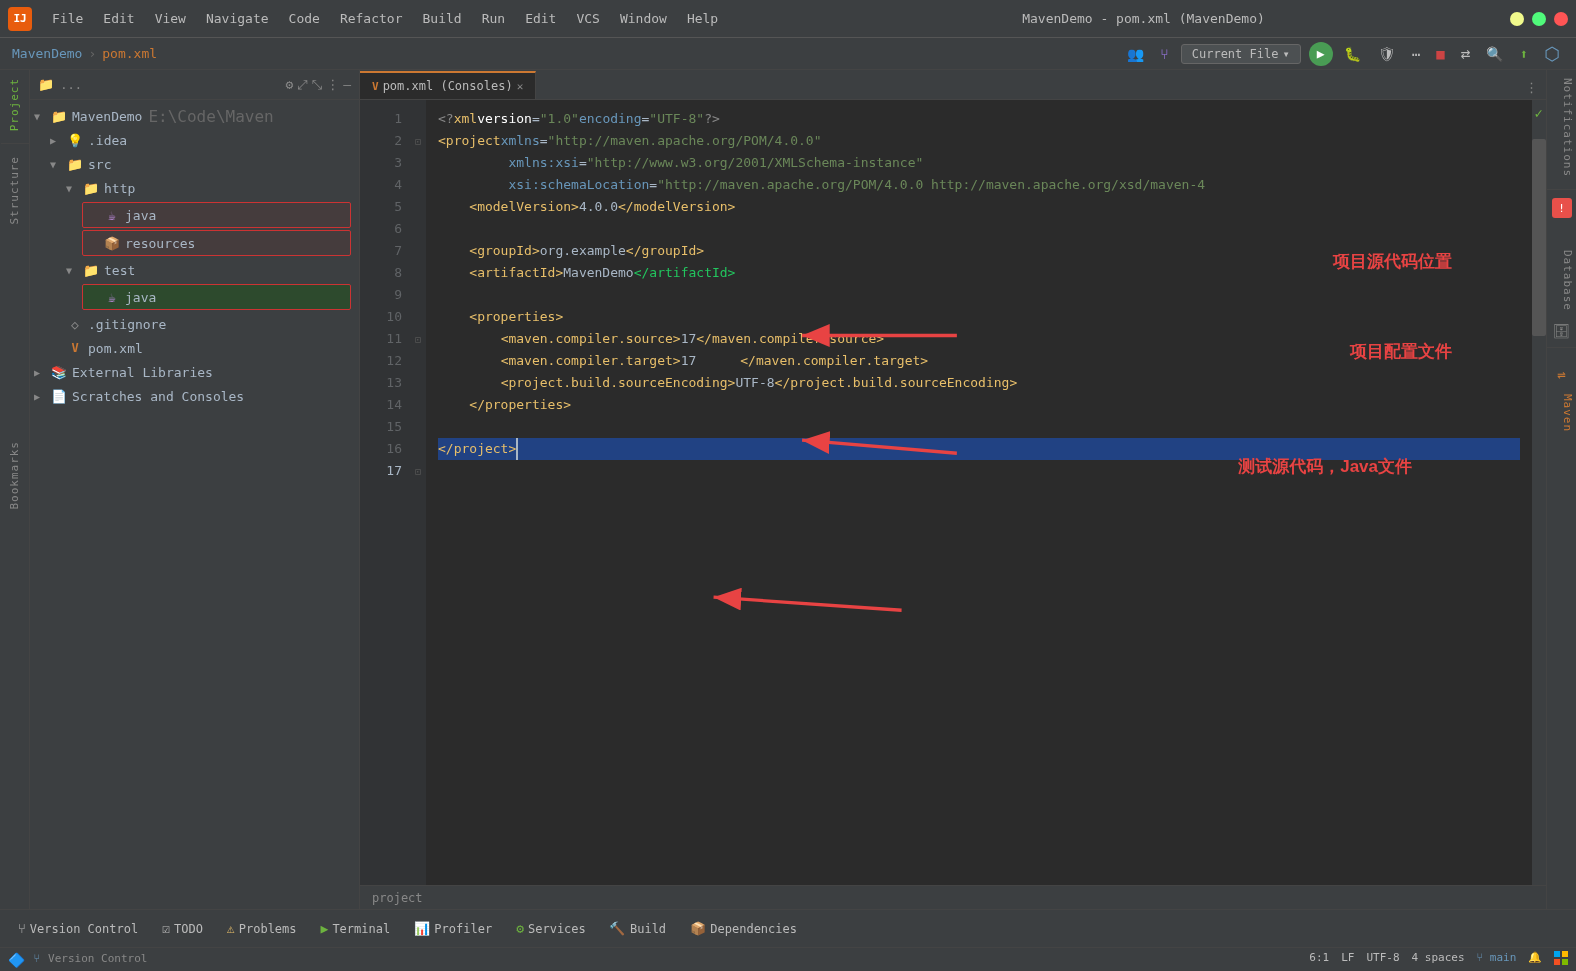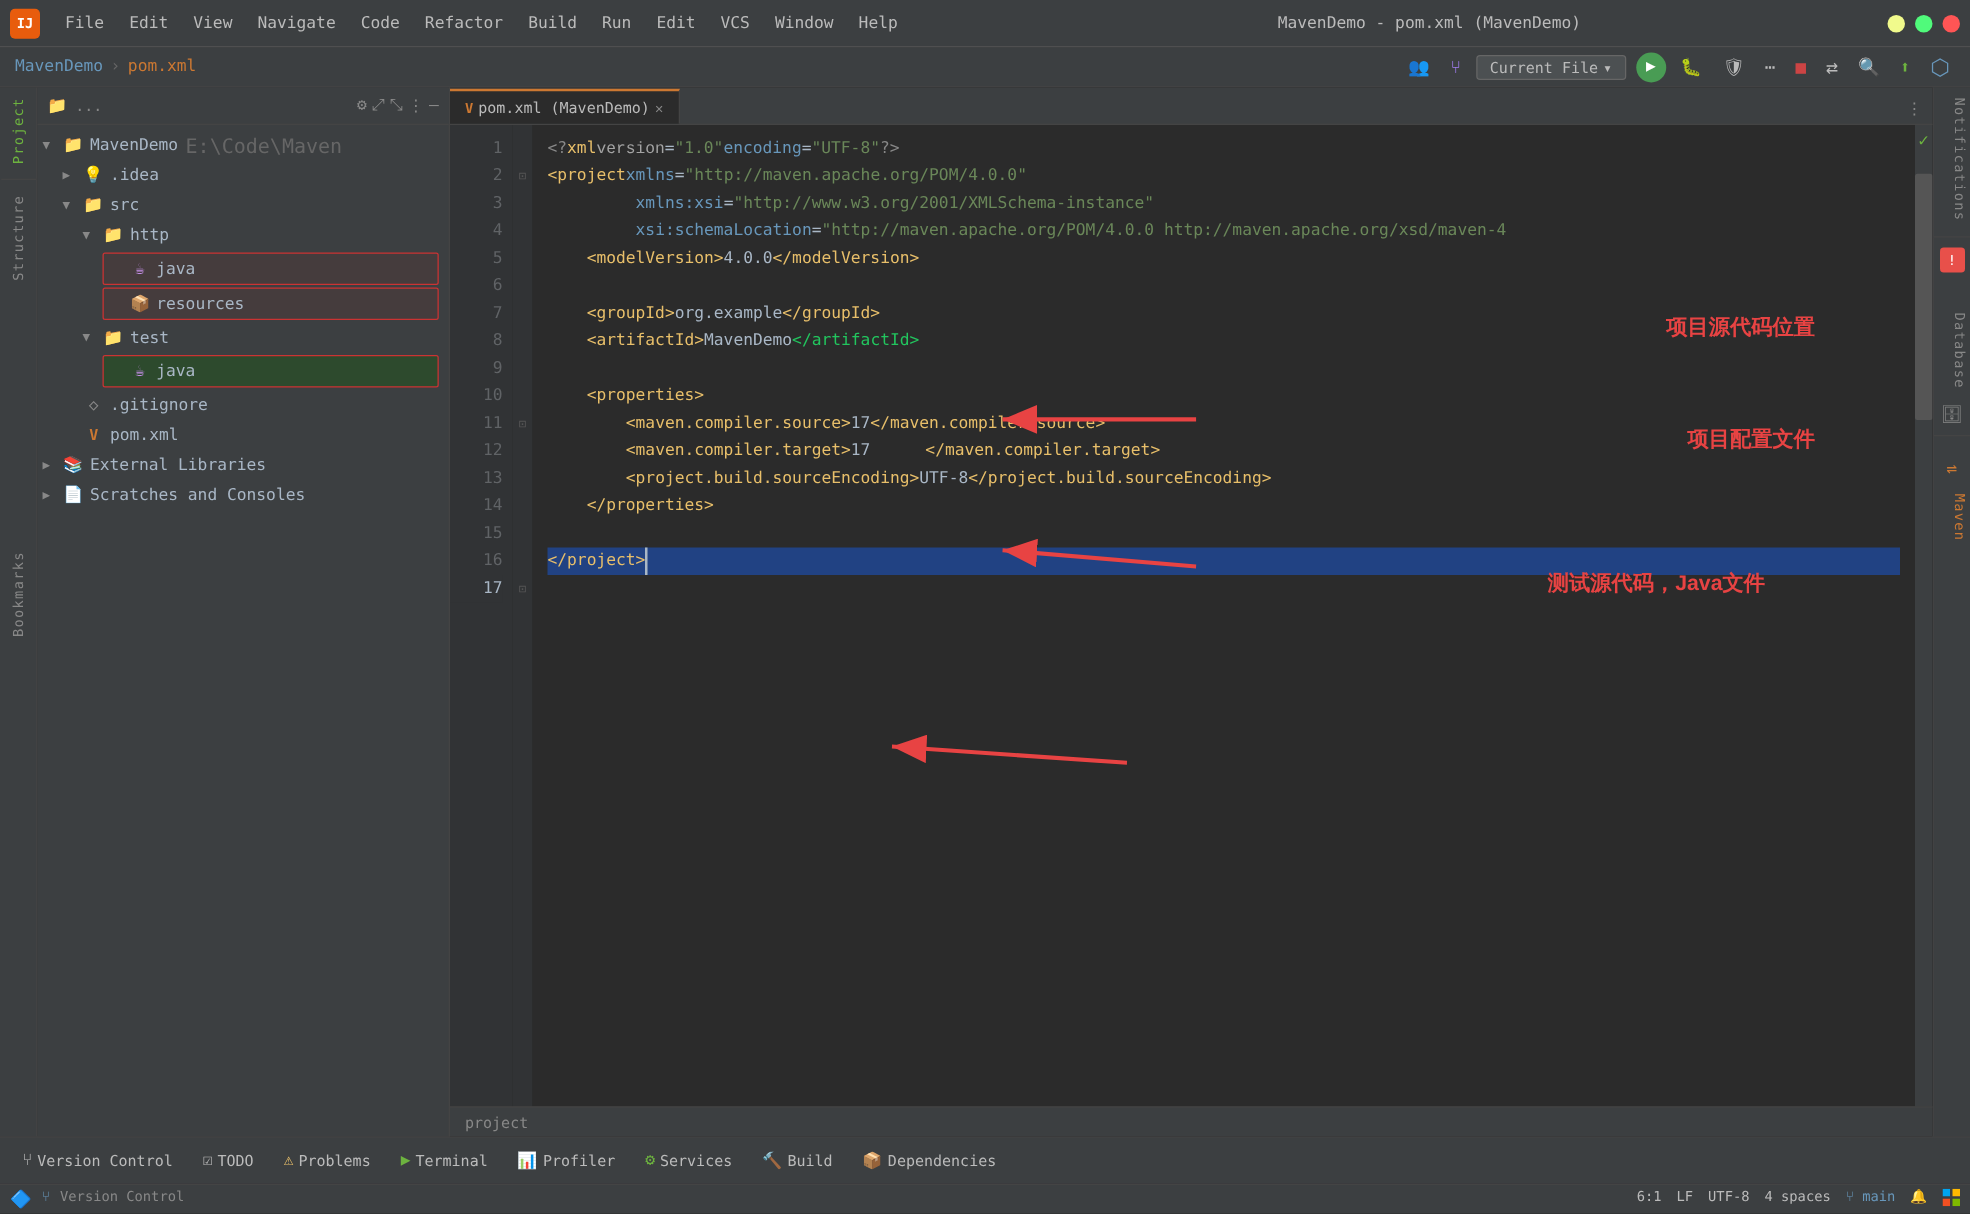--- a/index.html
+++ b/index.html
@@ -396,21 +396,21 @@
         <span class="tree-label">Scratches and Consoles</span>
       </div>
     </div>
   </div>
 
   <div class="editor-area">
 
     <div class="editor-tabs">
       <div class="editor-tab">
         <span class="tab-icon" style="color:#cc7832; font-weight:bold;">V</span>
-        <span>pom.xml (MavenDemo)</span>
+        <span>pom.xml (Consoles)</span>
         <span class="tab-close">✕</span>
       </div>
       <div class="tab-actions">⋮</div>
     </div>
 
     <div class="code-editor" style="position:relative;">
 
       <div class="line-numbers">
         <div class="line-num">1</div>
         <div class="line-num">2</div>
@@ -447,21 +447,21 @@
         <div style="height:22px;"></div>
         <div style="height:22px;"></div>
         <div style="height:22px;"></div>
         <div style="height:22px; display:flex; align-items:center; justify-content:center; color:#555; font-size:10px;"></div>
         <div style="height:22px;"></div>
         <div style="height:22px; display:flex; align-items:center; justify-content:center; color:#555; font-size:10px;">⊡</div>
       </div>
 
       <div class="code-content" style="position:relative;">
         <div class="code-line">
-          <span style="color:#888;">&lt;?</span><span style="color:#e8bf6a;">xml</span> <span style="color:#a3a3a3;font-family:Liberation Mono, monospace;">version</span><span style="color:#a9b7c6;">=</span><span style="color:#6a8759;">"1.0"</span> <span style="color:#6897bb;">encoding</span><span style="color:#a9b7c6;">=</span><span style="color:#6a8759;">"UTF-8"</span><span style="color:#888;">?&gt;</span>
+          <span style="color:#888;">&lt;?</span><span style="color:#e8bf6a;">xml</span> <span style="color:#ffffff;">version</span><span style="color:#a9b7c6;">=</span><span style="color:#6a8759;">"1.0"</span> <span style="color:#6897bb;">encoding</span><span style="color:#a9b7c6;">=</span><span style="color:#6a8759;">"UTF-8"</span><span style="color:#888;">?&gt;</span>
         </div>
         <div class="code-line">
           <span style="color:#e8bf6a;">&lt;project</span> <span style="color:#6897bb;">xmlns</span><span style="color:#a9b7c6;">=</span><span style="color:#6a8759;">"http://maven.apache.org/POM/4.0.0"</span>
         </div>
         <div class="code-line">
           <span style="color:#a9b7c6;">         </span><span style="color:#6897bb;">xmlns:xsi</span><span style="color:#a9b7c6;">=</span><span style="color:#6a8759;">"http://www.w3.org/2001/XMLSchema-instance"</span>
         </div>
         <div class="code-line">
           <span style="color:#a9b7c6;">         </span><span style="color:#6897bb;">xsi:schemaLocation</span><span style="color:#a9b7c6;">=</span><span style="color:#6a8759;">"http://maven.apache.org/POM/4.0.0 http://maven.apache.org/xsd/maven-4</span>
         </div>

